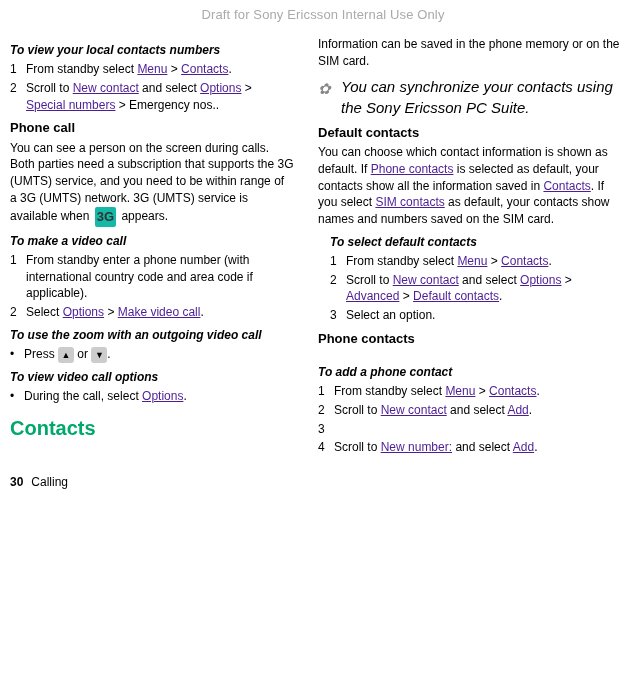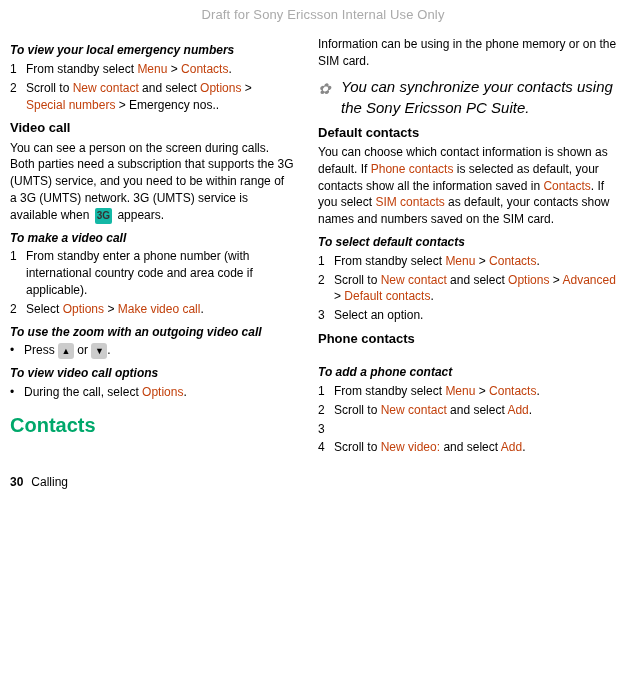--- a/index.html
+++ b/index.html
@@ -50,21 +50,22 @@
       margin-top: 6px;
     }
     .contacts-heading {
       font-size: 20px;
       font-weight: bold;
       color: #00a86b;
       margin-top: 10px;
       margin-bottom: 3px;
     }
     .highlight {
-      color: #c2410c;
+      color: #4c1d95;
+      text-decoration: underline;
     }
     p, .body-text {
       font-size: 12px;
       margin-bottom: 3px;
     }
     .numbered-list {
       margin-left: 0;
       padding-left: 0;
       list-style: none;
     }
@@ -106,21 +107,21 @@
       min-width: 18px;
       margin-right: 5px;
       margin-top: 2px;
       color: #888;
       font-size: 15px;
     }
     .icon-3g {
       display: inline-block;
       background: #14b8a6;
       color: #333;
-      font-size: 10px;
+      font-size: 13px;
       font-weight: bold;
       padding: 1px 2px;
       border-radius: 2px;
       vertical-align: middle;
       margin: 0 2px;
     }
     .page-footer {
       display: flex;
       align-items: flex-end;
       padding: 6px 10px 4px 10px;
@@ -134,35 +135,35 @@
 </head>
 <body>
 
 <div class="watermark">Draft for Sony Ericsson Internal Use Only</div>
 
 <div class="page-container">
 
   <div class="col-left">
 
     <div>
-      <div class="section-title">To view your local emergency numbers</div>
+      <div class="section-title">To view your local contacts numbers</div>
       <ol class="numbered-list">
         <li>
           <span class="num">1</span>
           <span>From standby select <span class="highlight">Menu</span> &gt; <span class="highlight">Contacts</span>.</span>
         </li>
         <li>
           <span class="num">2</span>
           <span>Scroll to <span class="highlight">New contact</span> and select <span class="highlight">Options</span> &gt; <span class="highlight">Special numbers</span> &gt; Emergency nos..</span>
         </li>
       </ol>
     </div>
 
     <div style="margin-top:6px;">
-      <div class="section-heading">Video call</div>
+      <div class="section-heading">Phone call</div>
       <p>You can see a person on the screen during calls. Both parties need a subscription that supports the 3G (UMTS) service, and you need to be within range of a 3G (UMTS) network. 3G (UMTS) service is available when <span class="icon-3g">3G</span> appears.</p>
     </div>
 
     <div style="margin-top:0;">
       <div class="section-title">To make a video call</div>
       <ol class="numbered-list">
         <li>
           <span class="num">1</span>
           <span>From standby enter a phone number (with international country code and area code if applicable).</span>
         </li>
@@ -194,36 +195,36 @@
     </div>
 
     <div style="margin-top:10px;">
       <div class="contacts-heading">Contacts</div>
     </div>
 
   </div>
 
   <div class="col-right">
 
-    <p>Information can be using in the phone memory or on the SIM card.</p>
+    <p>Information can be saved in the phone memory or on the SIM card.</p>
 
     <div class="tip-box">
       <span class="tip-icon">
         
         ✿
       </span>
       <span style="font-style:italic; font-size:15px;">You can synchronize your contacts using the Sony Ericsson PC Suite.</span>
     </div>
 
     <div>
       <div class="section-heading">Default contacts</div>
       <p>You can choose which contact information is shown as default. If <span class="highlight">Phone contacts</span> is selected as default, your contacts show all the information saved in <span class="highlight">Contacts</span>. If you select <span class="highlight">SIM contacts</span> as default, your contacts show names and numbers saved on the SIM card.</p>
     </div>
 
-    <div style="margin-top:6px;">
+    <div style="margin-top:6px;margin-left:12px;">
       <div class="section-title">To select default contacts</div>
       <ol class="numbered-list">
         <li>
           <span class="num">1</span>
           <span>From standby select <span class="highlight">Menu</span> &gt; <span class="highlight">Contacts</span>.</span>
         </li>
         <li>
           <span class="num">2</span>
           <span>Scroll to <span class="highlight">New contact</span> and select <span class="highlight">Options</span> &gt; <span class="highlight">Advanced</span> &gt; <span class="highlight">Default contacts</span>.</span>
         </li>
@@ -247,21 +248,21 @@
         </li>
         <li>
           <span class="num">2</span>
           <span>Scroll to <span class="highlight">New contact</span> and select <span class="highlight">Add</span>.</span>
         </li>
         <li>
           <span class="num">3</span>
         </li>
         <li>
           <span class="num">4</span>
-          <span>Scroll to <span class="highlight">New video:</span> and select <span class="highlight">Add</span>.</span>
+          <span>Scroll to <span class="highlight">New number:</span> and select <span class="highlight">Add</span>.</span>
         </li>
       </ol>
     </div>
 
   </div>
 </div>
 
 <div class="page-footer">
   <span class="page-num">30</span>
   <span>Calling</span>

